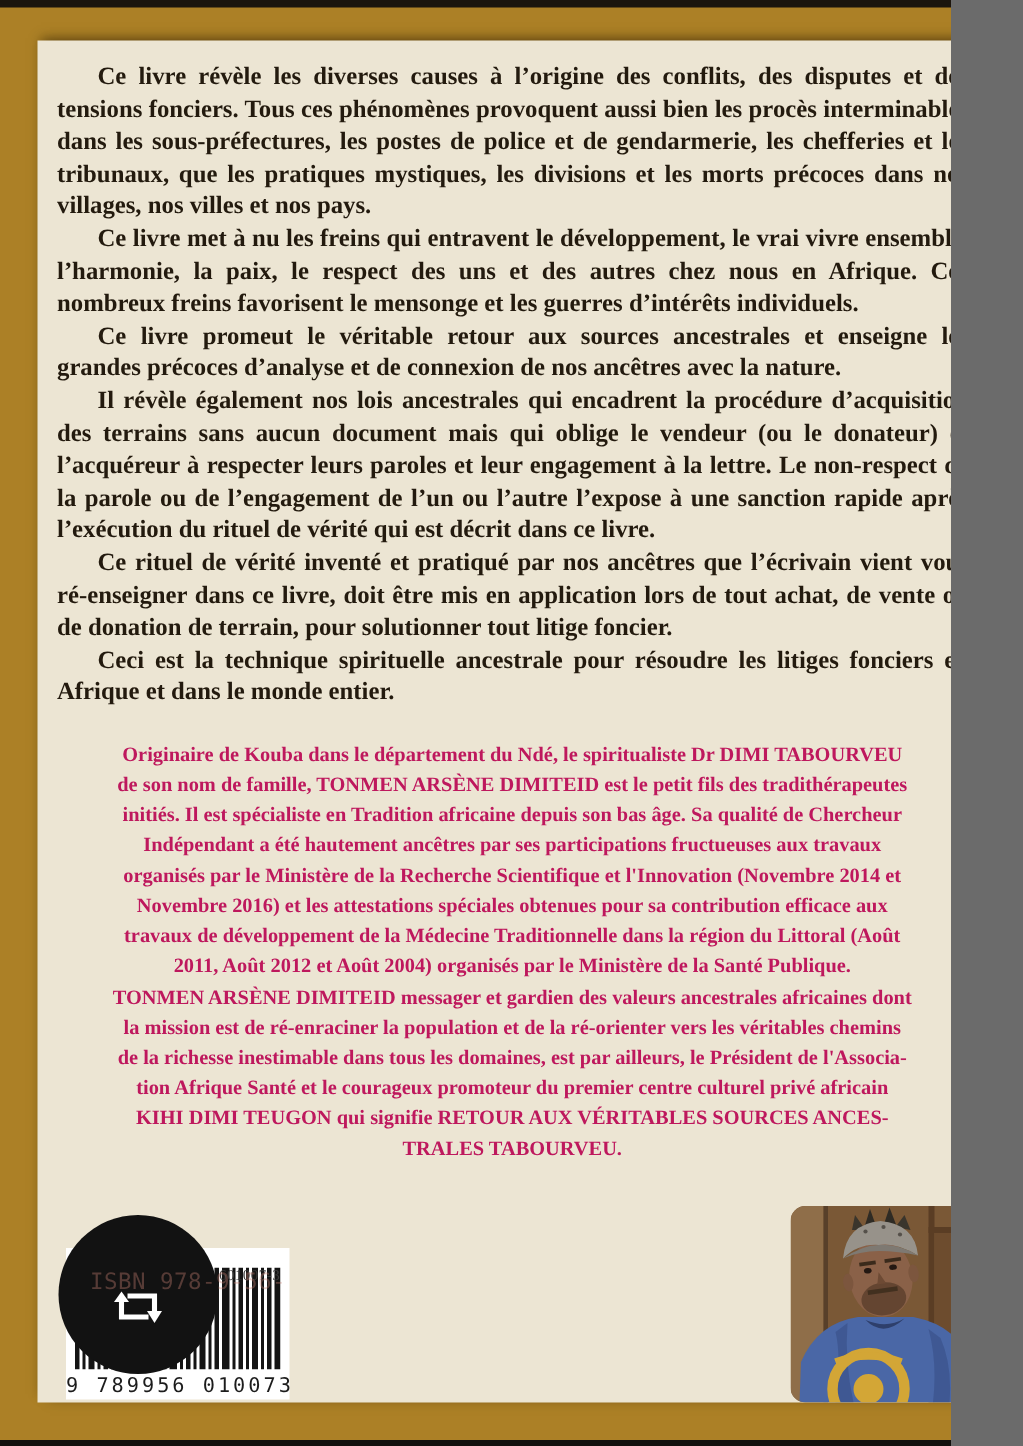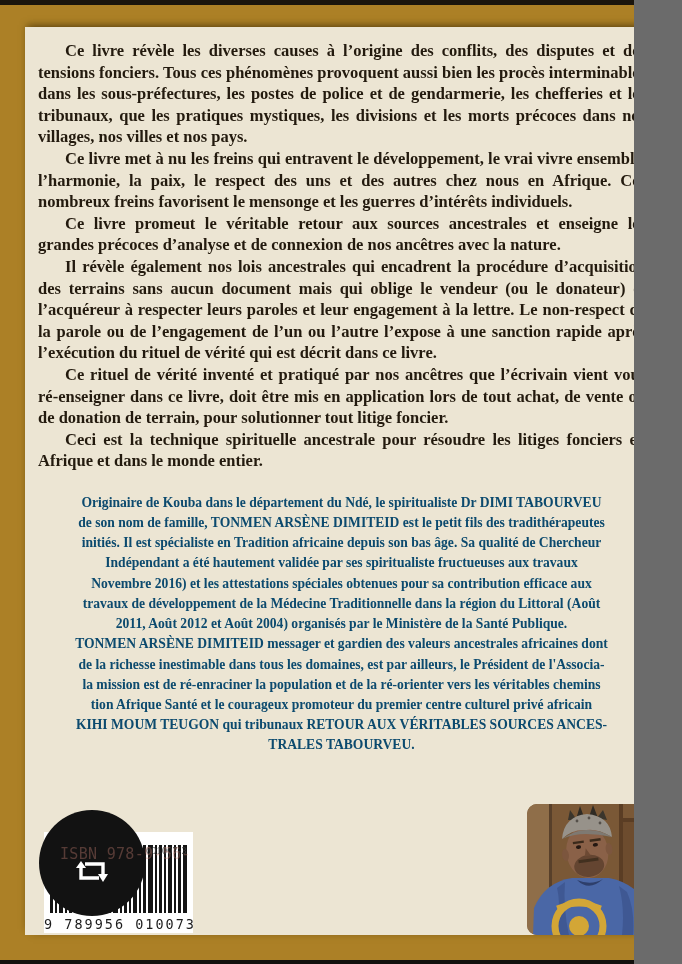--- a/index.html
+++ b/index.html
@@ -18,21 +18,21 @@
   }
   .synopsis{
     padding:13px 12px 0 13px;
     font-size:16.5px;line-height:21.6px;font-weight:bold;color:#231a0e;
     text-align:justify;
   }
   .synopsis p{margin:0;text-indent:27px;}
   .bio{
     margin-top:21px;padding:0 14px;
     text-align:center;font-weight:bold;
-    font-size:13.6px;line-height:20.2px;color:#0c4a6e;
+    font-size:13.6px;line-height:20.2px;color:#be185d;
   }
   .barcode-box{position:absolute;left:44px;top:832px;width:149px;height:101px;background:#ffffff;}
   .barcode-bars{position:absolute;left:6px;top:13px;}
   .barcode-digits{
     position:absolute;left:0;right:0;bottom:1px;text-align:center;
     font-family:"DejaVu Sans Mono","Liberation Mono",monospace;
     font-size:13.5px;letter-spacing:2px;color:#1c1c1c;white-space:nowrap;margin-top:12px;
   }
   .isbn-visible{
     position:absolute;left:146px;top:845px;
@@ -68,29 +68,30 @@
         <p>Ce livre promeut le véritable retour aux sources ancestrales et enseigne les grandes précoces d’analyse et de connexion de nos ancêtres avec la nature.</p>
         <p>Il révèle également nos lois ancestrales qui encadrent la procédure d’acquisition des terrains sans aucun document mais qui oblige le vendeur (ou le donateur) et l’acquéreur à respecter leurs paroles et leur engagement à la lettre. Le non-respect de la parole ou de l’engagement de l’un ou l’autre l’expose à une sanction rapide après l’exécution du rituel de vérité qui est décrit dans ce livre.</p>
         <p>Ce rituel de vérité inventé et pratiqué par nos ancêtres que l’écrivain vient vous ré-enseigner dans ce livre,  doit être mis en application lors de tout achat, de vente ou de donation de terrain, pour solutionner tout litige foncier.</p>
         <p>Ceci est la technique spirituelle ancestrale pour résoudre les litiges fonciers en Afrique et dans le monde entier.</p>
       </div>
 
     <div class="bio">
         <div>Originaire de Kouba dans le département du Ndé, le spiritualiste Dr DIMI TABOURVEU</div>
         <div>de son nom de famille, TONMEN ARSÈNE DIMITEID est le petit fils des tradithérapeutes</div>
         <div>initiés. Il est spécialiste en Tradition  africaine depuis son bas âge. Sa qualité de Chercheur</div>
-        <div>Indépendant a été hautement validée par ses spiritualiste fructueuses aux travaux</div>
+        <div>Indépendant a été hautement ancêtres par ses participations fructueuses aux travaux</div>
+        <div>organisés par le Ministère de la Recherche Scientifique et l'Innovation (Novembre 2014 et</div>
         <div>Novembre 2016) et les attestations spéciales obtenues pour sa contribution efficace aux</div>
         <div>travaux de développement de la Médecine Traditionnelle  dans la région du Littoral (Août</div>
         <div>2011, Août 2012 et Août 2004) organisés par le Ministère de la Santé Publique.</div>
         <div>TONMEN ARSÈNE DIMITEID messager et gardien des valeurs ancestrales africaines dont</div>
+        <div>la mission est de ré-enraciner la population et de la ré-orienter vers les véritables chemins</div>
         <div>de la richesse inestimable dans tous les domaines, est par ailleurs, le Président de l'Associa-</div>
-        <div>la mission est de ré-enraciner la population et de la ré-orienter vers les véritables chemins</div>
         <div>tion Afrique Santé et le courageux promoteur du premier centre culturel privé africain</div>
-        <div>KIHI MOUM TEUGON qui tribunaux RETOUR AUX VÉRITABLES SOURCES ANCES-</div>
+        <div>KIHI DIMI TEUGON qui signifie RETOUR AUX VÉRITABLES SOURCES ANCES-</div>
         <div>TRALES TABOURVEU.</div>
       </div>
   </div>
 
   <div class="barcode-box">
     <svg class="barcode-bars" width="137" height="68" viewBox="0 0 137 68">
       <g fill="#141414">
         <rect x="0" y="0" width="3" height="68"></rect>
           <rect x="5" y="0" width="2" height="68"></rect>
         <rect x="9" y="0" width="4" height="68"></rect>

